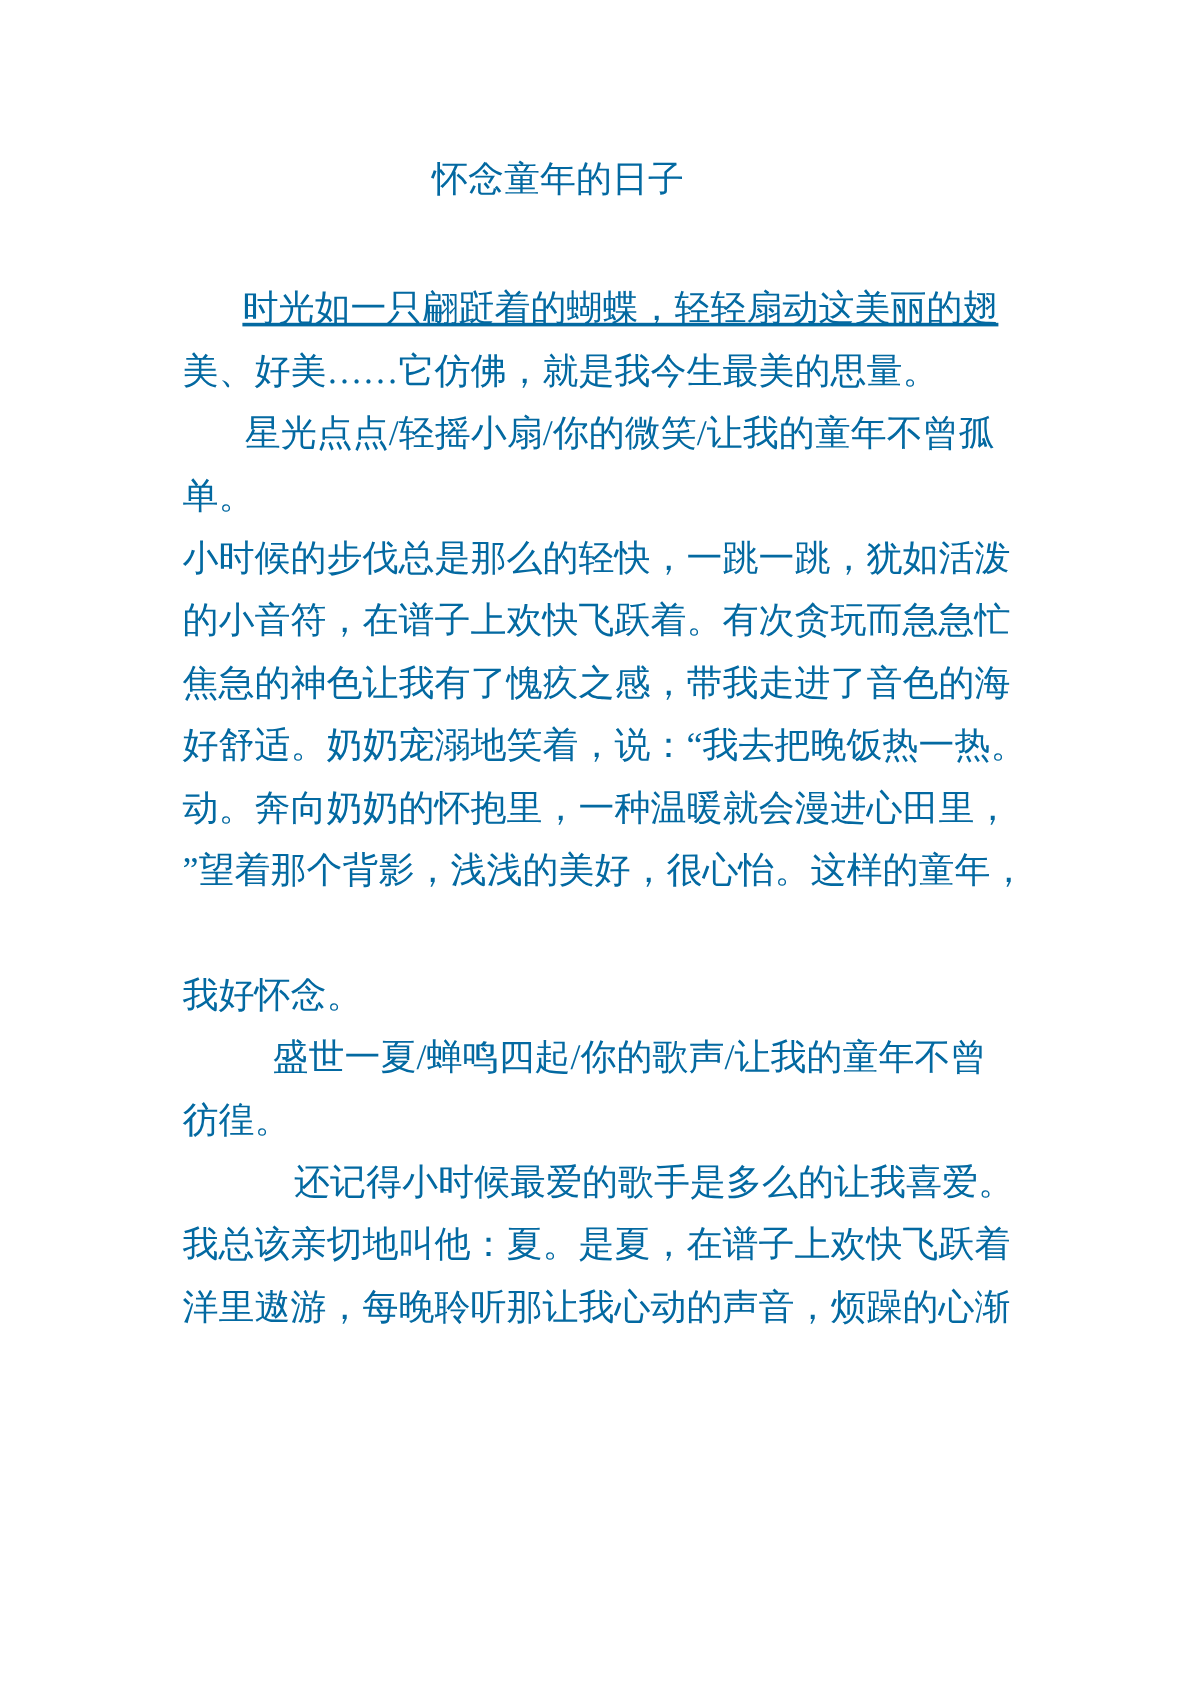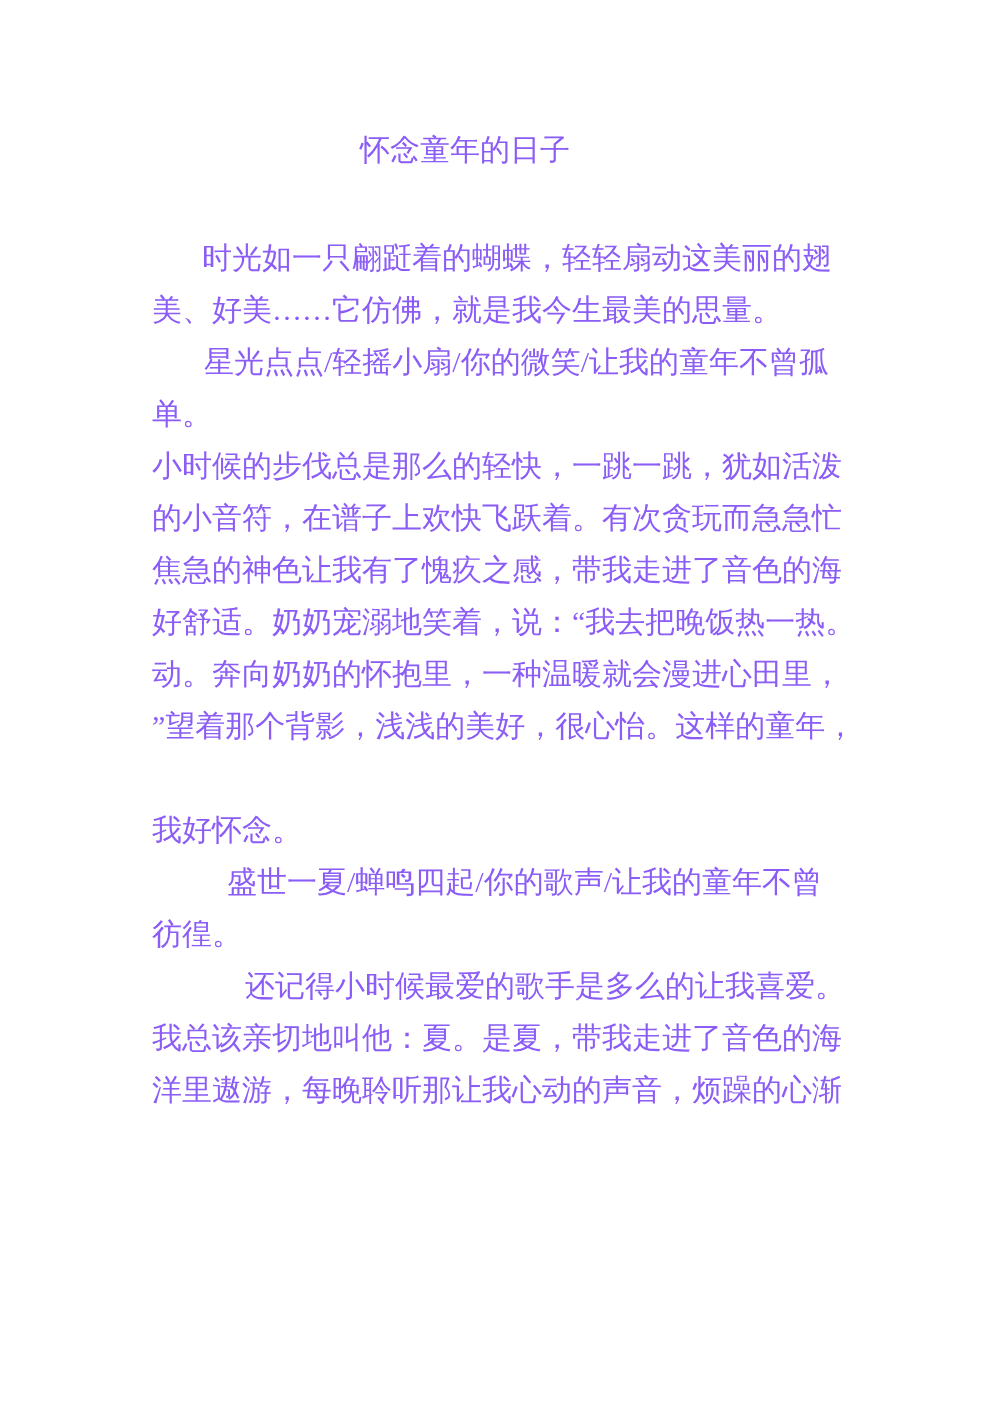--- a/index.html
+++ b/index.html
@@ -5,21 +5,21 @@
   html, body {
     margin: 0;
     padding: 0;
     background: #ffffff;
   }
   .page {
     position: relative;
     width: 993px;
     height: 1404px;
     background: #ffffff;
-    color: #8b5cf6;
+    color: #0369a1;
     font-family: "Liberation Serif", "DejaVu Serif", serif;
     overflow: hidden;
   }
   .doc-title {
     position: absolute;
     top: 124px;
     left: 150px;
     width: 700px;
     box-sizing: border-box;
     padding-right: 70px;
@@ -46,21 +46,21 @@
     letter-spacing: 0px;
   }
 </style>
 </head>
 <body>
 
 <div class="page">
   <div class="doc-title">怀念童年的日子</div>
   <div class="doc-body" id="doc-body">
       <div class="paragraph">
-        <div class="line" style="padding-left: 50px;">时光如一只翩跹着的蝴蝶，轻轻扇动这美丽的翅</div>
+        <div class="line" style="padding-left: 50px; text-decoration: underline;">时光如一只翩跹着的蝴蝶，轻轻扇动这美丽的翅</div>
         <div class="line">美、好美……它仿佛，就是我今生最美的思量。</div>
       </div>
       <div class="paragraph">
         <div class="line" style="padding-left: 52px;">星光点点/轻摇小扇/你的微笑/让我的童年不曾孤</div>
         <div class="line">单。</div>
       </div>
       <div class="paragraph">
         <div class="line">小时候的步伐总是那么的轻快，一跳一跳，犹如活泼</div>
         <div class="line">的小音符，在谱子上欢快飞跃着。有次贪玩而急急忙</div>
         <div class="line">焦急的神色让我有了愧疚之感，带我走进了音色的海</div>
@@ -69,17 +69,17 @@
         <div class="line">”望着那个背影，浅浅的美好，很心怡。这样的童年，</div>
         <div class="line"></div>
         <div class="line">我好怀念。</div>
       </div>
       <div class="paragraph">
         <div class="line" style="padding-left: 75px;">盛世一夏/蝉鸣四起/你的歌声/让我的童年不曾</div>
         <div class="line">彷徨。</div>
       </div>
       <div class="paragraph">
         <div class="line" style="padding-left: 93px;">还记得小时候最爱的歌手是多么的让我喜爱。</div>
-        <div class="line">我总该亲切地叫他：夏。是夏，带我走进了音色的海</div>
+        <div class="line">我总该亲切地叫他：夏。是夏，在谱子上欢快飞跃着</div>
         <div class="line">洋里遨游，每晚聆听那让我心动的声音，烦躁的心渐</div>
       </div>
     </div>
 </div>
 
 </body></html>

